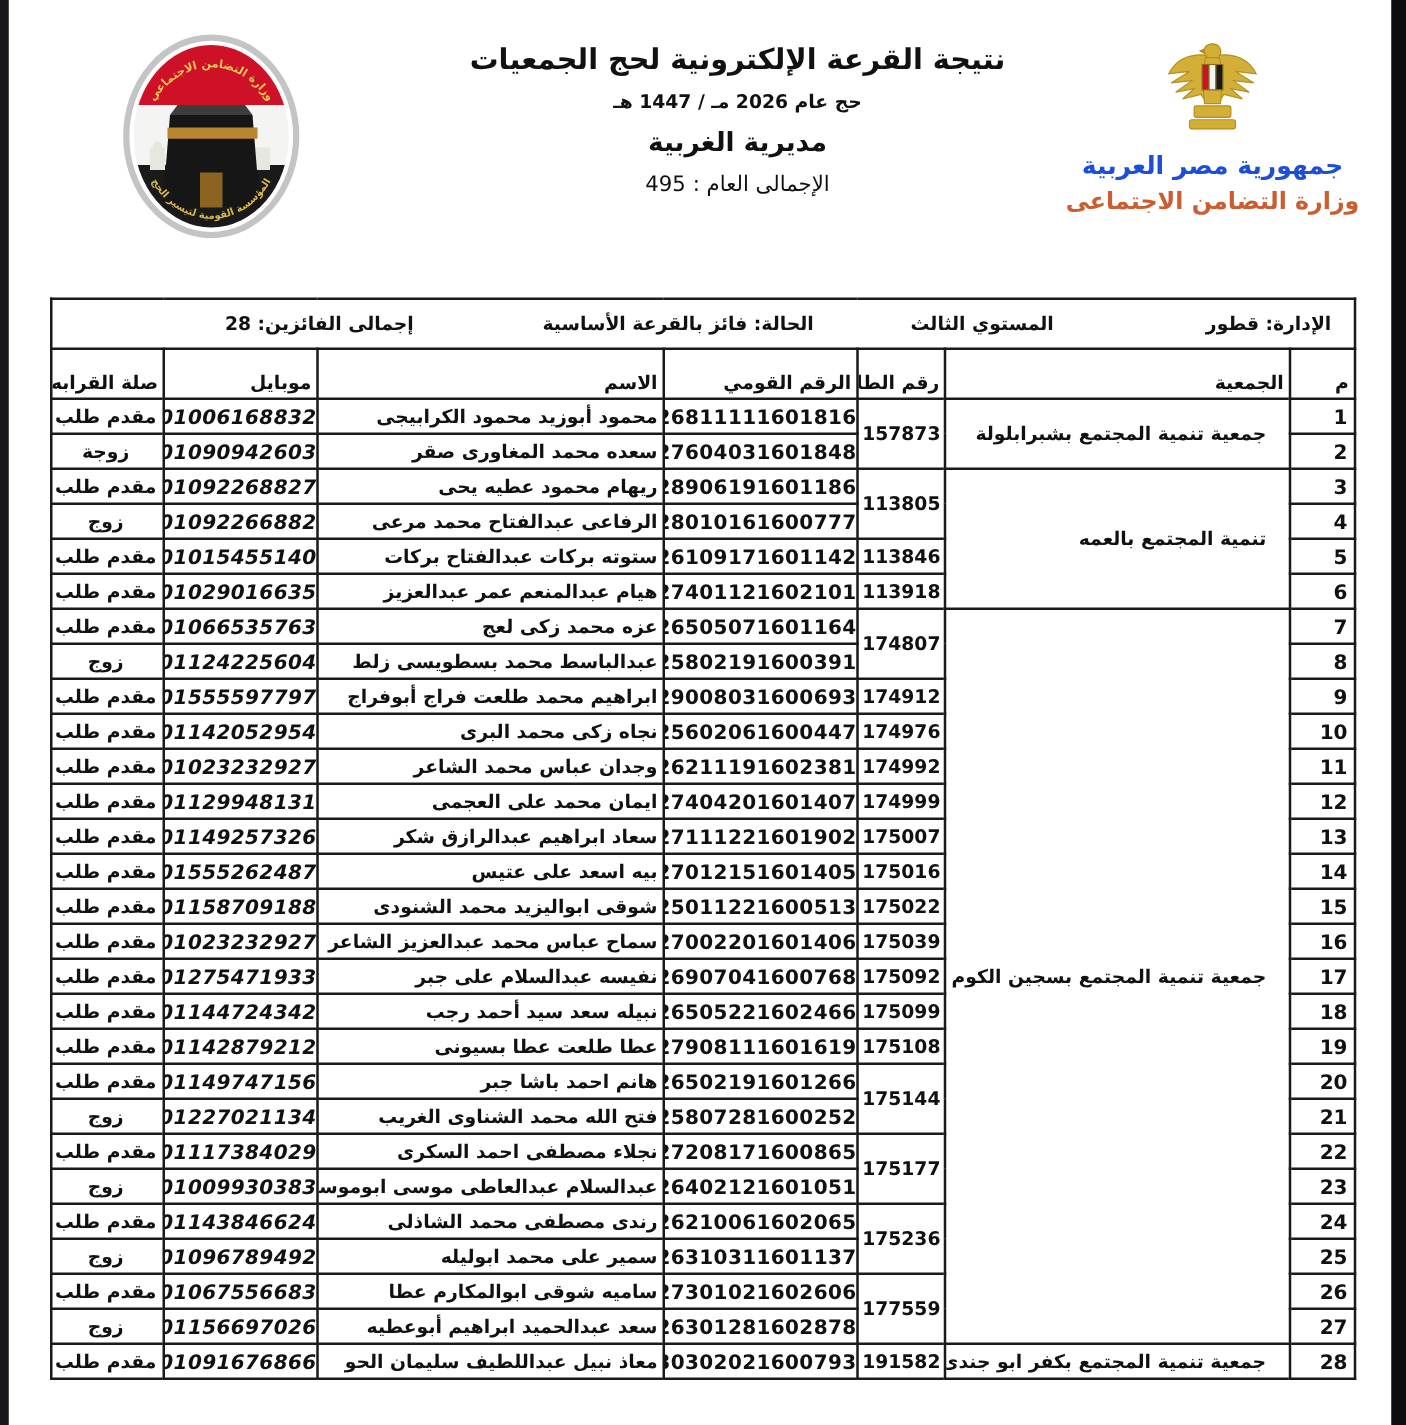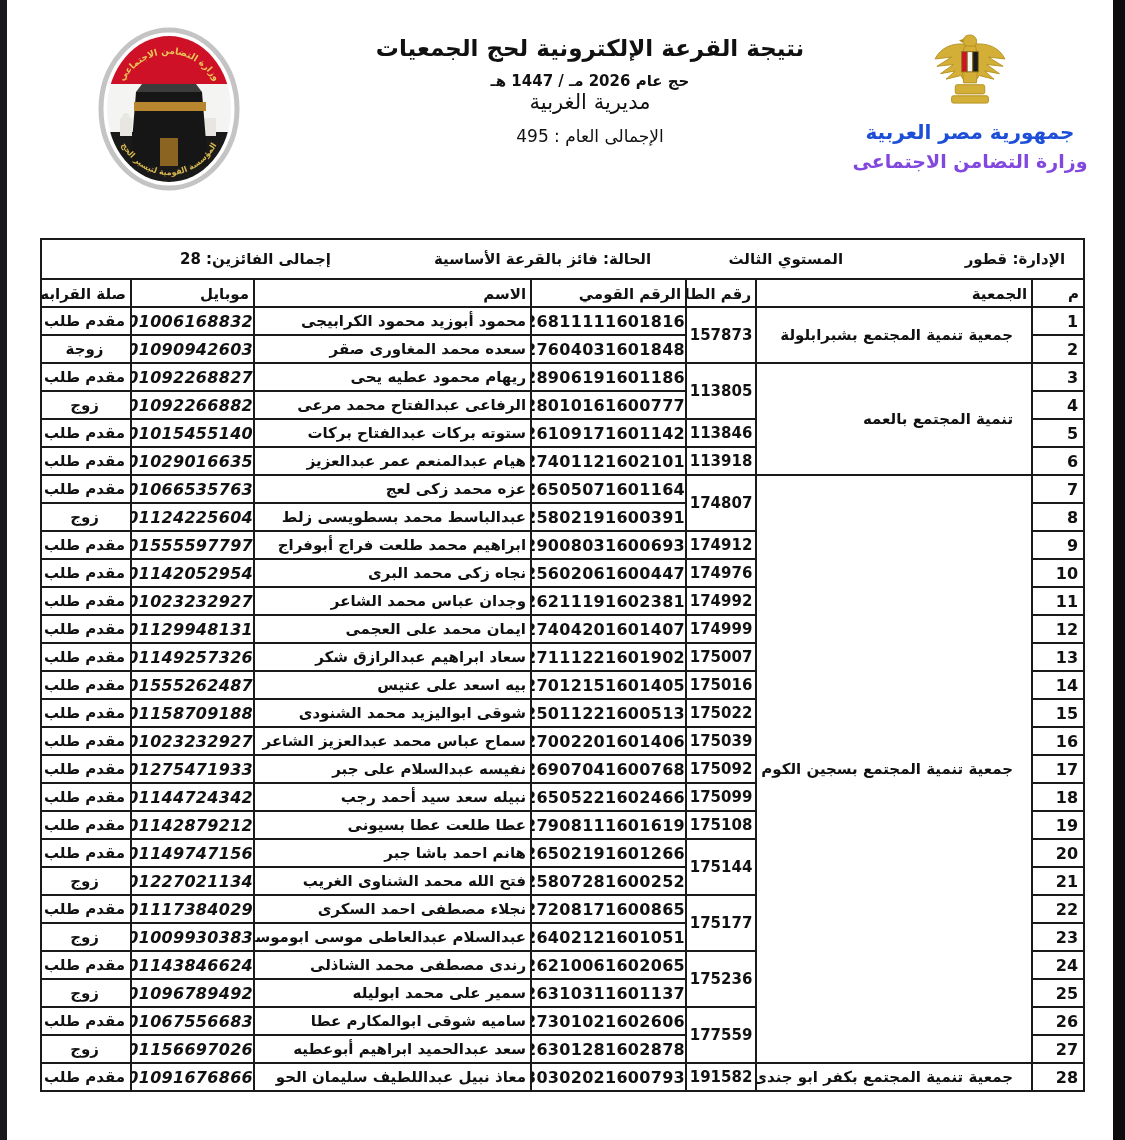--- a/index.html
+++ b/index.html
@@ -8,38 +8,38 @@
   .edge-strip { position:absolute; top:0; height:1140px; background:#17171c; }
   .edge-left { left:0; width:7px; }
   .edge-right { right:0; width:12px; background:#0d0d10; }
 
   
   .hdr { position:absolute; top:0; left:0; width:1125px; height:220px; }
   .logo-left { position:absolute; left:98px; top:26px; width:142px; height:166px; }
   .title-block { position:absolute; left:330px; top:34px; width:520px; text-align:center; direction:rtl; color:#111; }
   .title-l1 { font-size:23px; font-weight:bold; line-height:1.25; }
   .title-l2 { font-size:15px; font-weight:bold; margin-top:9px; }
-  .title-l3 { font-size:21px; font-weight:normal; margin-top:0; }
+  .title-l3 { font-size:21px; font-weight:bold; margin-top:12px; }
   .title-l4 { font-size:17px; font-weight:normal; margin-top:12px; }
   .emblem-right { position:absolute; left:845px; top:24px; width:250px; text-align:center; direction:rtl; }
   .emblem-right svg { display:block; margin:0 auto; }
   .emblem-t1 { font-size:20px; font-weight:bold; color:#1d4ed8; margin-top:4px; letter-spacing:1px; }
-  .emblem-t2 { font-size:19px; font-weight:bold; color:#6d28d9; margin-top:6px; opacity:.85; letter-spacing:2px; }
+  .emblem-t2 { font-size:19px; font-weight:bold; color:#c2410c; margin-top:6px; opacity:.85; letter-spacing:2px; }
 
   
   .table-wrap { position:absolute; left:40px; top:238px; width:1043px; }
   table { width:1043px; border-collapse:collapse; table-layout:fixed; direction:rtl; }
   td, th { border:2px solid #1a1a1a; color:#111; overflow:hidden; white-space:nowrap; }
   .info-cell { height:40px; position:relative; border-bottom:2px solid #1a1a1a; }
   .info-item { position:absolute; top:50%; transform:translateY(-50%); font-size:15px; font-weight:bold; direction:rtl; }
   .info-admin   { right:18px; }
   .info-level   { right:240px; }
   .info-status  { right:432px; }
   .info-winners { right:752px; }
-  thead th { height:28px; font-size:15px; font-weight:bold; text-align:right; vertical-align:bottom; padding:2px 4px 3px 2px; }
+  thead th { height:40px; font-size:15px; font-weight:bold; text-align:right; vertical-align:bottom; padding:2px 4px 3px 2px; }
   tbody td { height:28px; font-size:15px; font-weight:bold; vertical-align:middle; }
   .c-num   { text-align:right; padding-left:4px; padding-right:5px; font-size:16px; }
   .c-assoc { text-align:right; padding-right:18px; }
   .c-req   { text-align:center; font-size:15px; }
   .c-nid   { text-align:center; font-size:16px; letter-spacing:.3px;padding-left:13px; }
   .c-name  { text-align:right; padding-right:4px; }
   .c-mob   { text-align:center; padding-left:4px; font-size:16px; letter-spacing:.3px;font-style:italic; }
   .c-rel   { text-align:center; padding-right:3px;margin-top:32px; }
 </style>
 </head>

